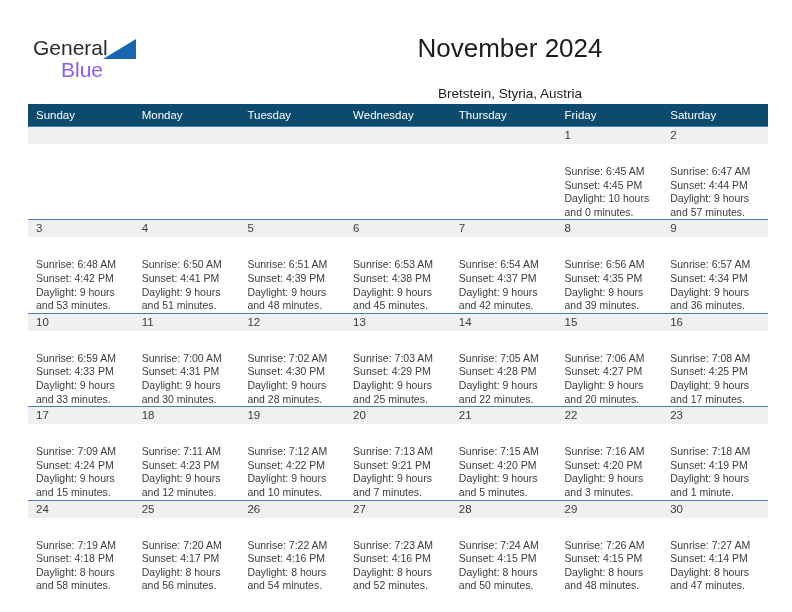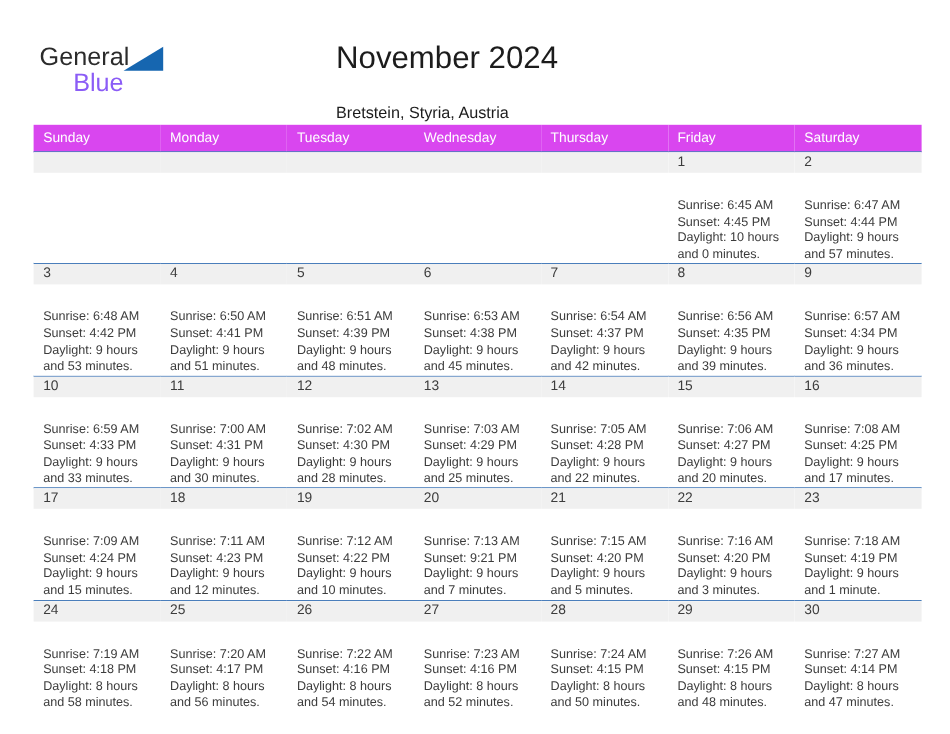--- a/index.html
+++ b/index.html
@@ -59,21 +59,21 @@
     top: 22px;
     font-size: 21px;
     color: #8b5cf6;
     line-height: 24px;
   }
 
   .title-wrap {
     position: absolute;
     right: 33px;
     top: 32px;
-    text-align: left;
+    text-align: center;
     width: 460px;
   }
   .cal-title {
     font-size: 26px;
     color: #1c1c1c;
     line-height: 32px;
     white-space: nowrap;
   }
   .cal-subtitle {
     font-size: 13.5px;
@@ -91,21 +91,21 @@
     width: 740px;
   }
   table.cal {
     border-collapse: collapse;
     table-layout: fixed;
     width: 740px;
   }
   table.cal col { width: 105.71px; }
 
   thead th {
-    background: #d946ef;
+    background: #0c4a6e;
     color: #ffffff;
     font-size: 11.5px;
     font-weight: normal;
     text-align: left;
     padding: 5px 0 5px 8px;
     height: 11px;
     border: none;
   }
 
   tbody td {

